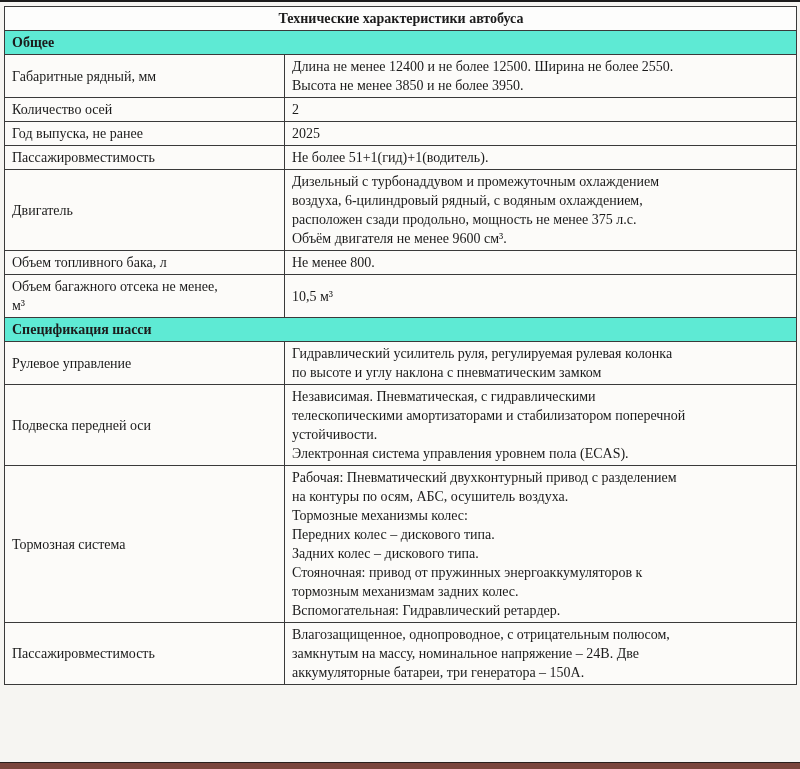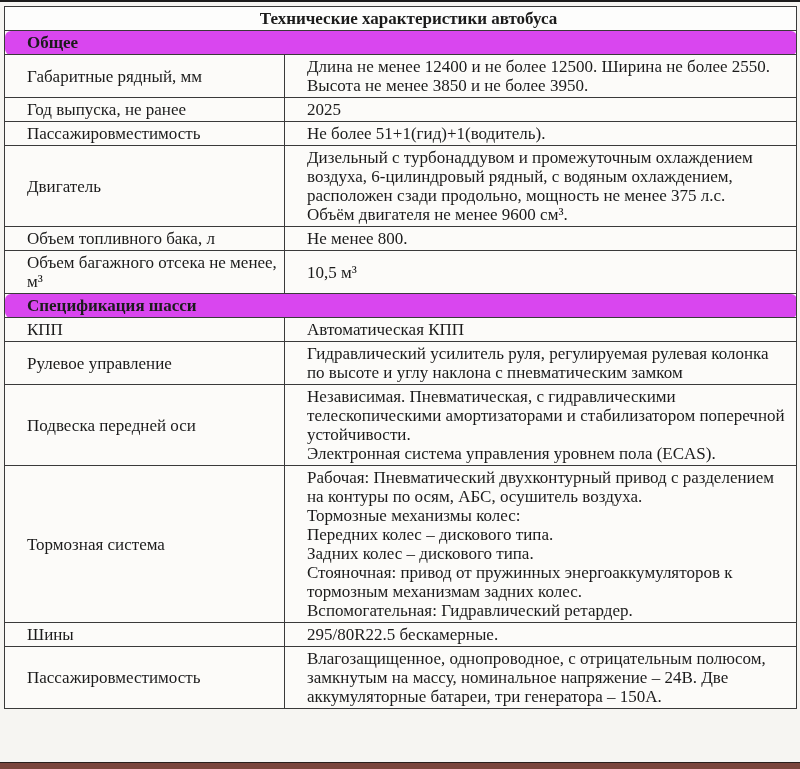--- a/index.html
+++ b/index.html
@@ -30,39 +30,38 @@
     left: 4px;
     width: 792px;
     border-collapse: collapse;
     table-layout: fixed;
     background: #fcfbf9;
   }
   table.spec col.c-label { width: 280px; }
   table.spec col.c-value { width: 512px; }
   table.spec td {
     border: 1.5px solid #3a3a3a;
-    font-size: 17px;
+    font-size: 14px;
     line-height: 19px;
-    padding: 2px 6px 2px 22px;
+    padding: 2px 6px 2px 7px;
     vertical-align: middle;
     white-space: pre-line;
     overflow: hidden;
   }
   td.title-cell {
     text-align: center;
     font-weight: bold;
     font-size: 16px;
     padding: 3px 6px;
     background: #fdfdfc;
   }
   td.section-cell {
     font-weight: bold;
-    background: #d946ef;
+    background: #5eead4;
     padding: 4px 6px 4px 7px;
-    border-radius: 6px;
   }
   td.val { padding-left: 9px; }
   td.top-align { vertical-align: top; }
   .bottom-bar {
     position: absolute;
     left: 0;
     bottom: 0;
     width: 100%;
     height: 6px;
     background: #7a453c;
@@ -87,20 +86,24 @@
 
       <tr>
         <td class="section-cell" colspan="2">Общее</td>
       </tr>
       <tr>
         <td>Габаритные рядный, мм</td>
         <td class="val">Длина не менее 12400 и не более 12500. Ширина не более 2550.
 Высота не менее 3850 и не более 3950.</td>
       </tr>
       <tr>
+        <td>Количество осей</td>
+        <td class="val">2</td>
+      </tr>
+      <tr>
         <td>Год выпуска, не ранее</td>
         <td class="val">2025</td>
       </tr>
       <tr>
         <td>Пассажировместимость</td>
         <td class="val">Не более 51+1(гид)+1(водитель).</td>
       </tr>
       <tr>
         <td class="top-align">Двигатель</td>
         <td class="val">Дизельный с турбонаддувом и промежуточным охлаждением
@@ -115,24 +118,20 @@
       <tr>
         <td>Объем багажного отсека не менее,
 м³</td>
         <td class="val">10,5 м³</td>
       </tr>
 
       <tr>
         <td class="section-cell" colspan="2">Спецификация шасси</td>
       </tr>
       <tr>
-        <td>КПП</td>
-        <td class="val">Автоматическая КПП</td>
-      </tr>
-      <tr>
         <td>Рулевое управление</td>
         <td class="val">Гидравлический усилитель руля, регулируемая рулевая колонка
 по высоте и углу наклона с пневматическим замком</td>
       </tr>
       <tr>
         <td>Подвеска передней оси</td>
         <td class="val">Независимая. Пневматическая, с гидравлическими
 телескопическими амортизаторами и стабилизатором поперечной
 устойчивости.
 Электронная система управления уровнем пола (ECAS).</td>
@@ -142,24 +141,20 @@
         <td class="val">Рабочая: Пневматический двухконтурный привод с разделением
 на контуры по осям, АБС, осушитель воздуха.
 Тормозные механизмы колес:
 Передних колес – дискового типа.
 Задних колес – дискового типа.
 Стояночная: привод от пружинных энергоаккумуляторов к
 тормозным механизмам задних колес.
 Вспомогательная: Гидравлический ретардер.</td>
       </tr>
       <tr>
-        <td>Шины</td>
-        <td class="val">295/80R22.5 бескамерные.</td>
-      </tr>
-      <tr>
         <td>Пассажировместимость</td>
         <td class="val">Влагозащищенное, однопроводное, с отрицательным полюсом,
 замкнутым на массу, номинальное напряжение – 24В. Две
 аккумуляторные батареи, три генератора – 150А.</td>
       </tr>
     </tbody>
   </table>
 
   <div class="bottom-bar"></div>
 </div>

